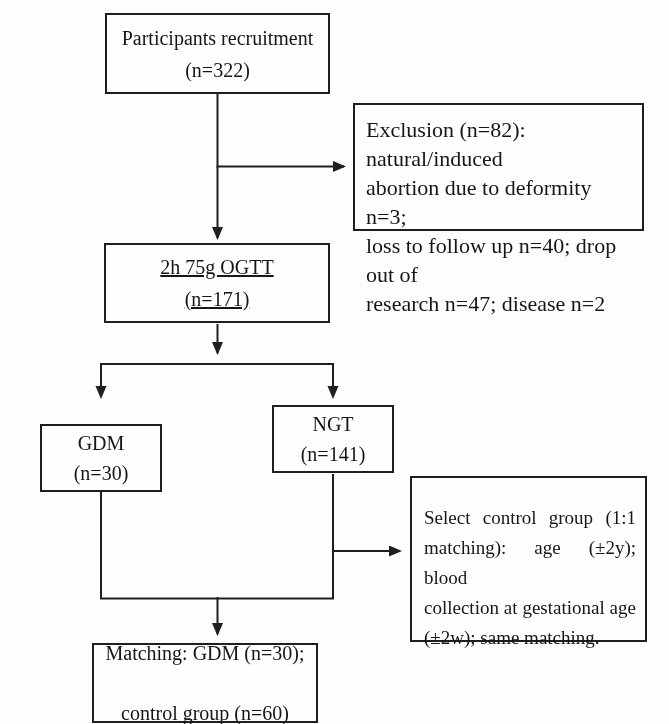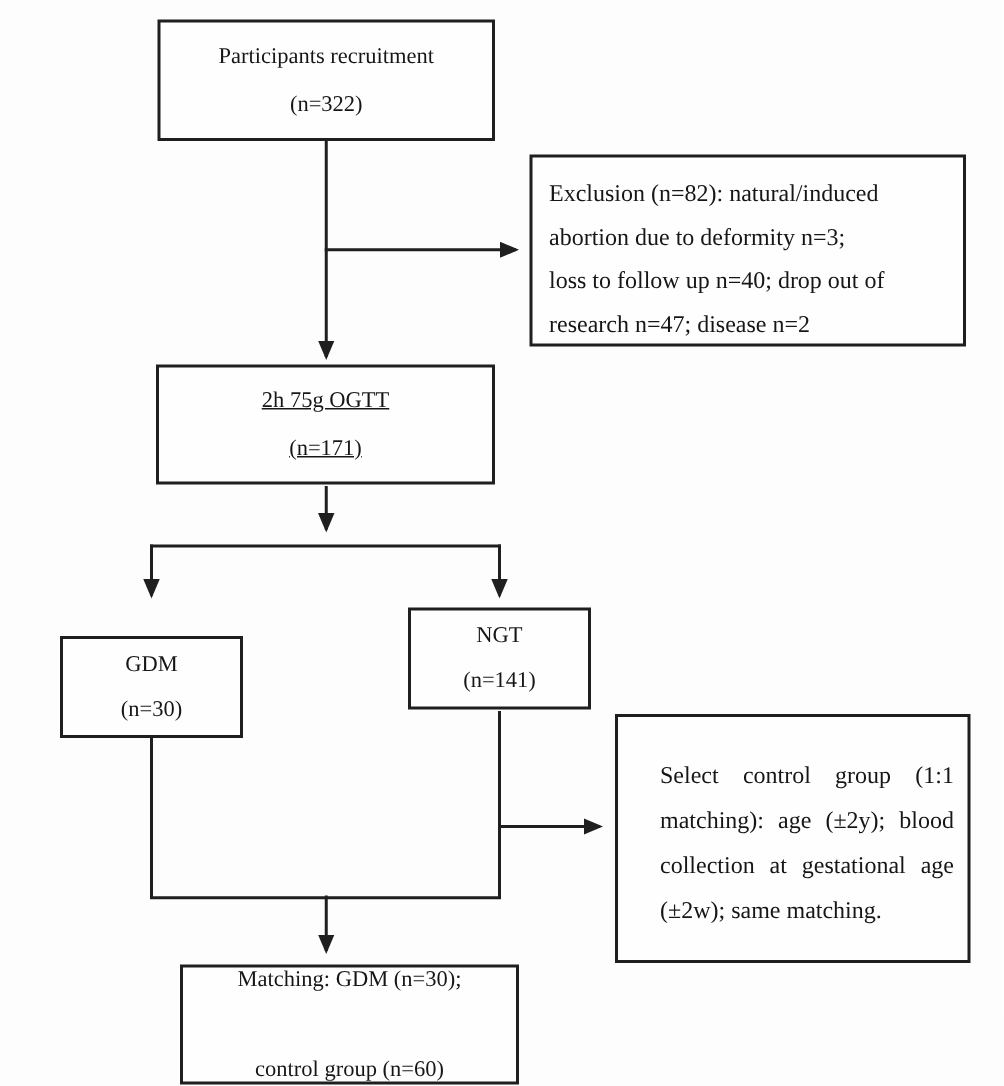--- a/index.html
+++ b/index.html
@@ -12,39 +12,39 @@
     color: #161616;
     overflow: hidden;
   }
   .wires { position:absolute; left:0; top:0; width:669px; height:724px; }
   .wires line { stroke:#1f1f1f; stroke-width:2; }
   .node {
     position: absolute;
     box-sizing: border-box;
     background: #fefefe;
     border: 2px solid #1f1f1f;
-    font-size: 15px;
+    font-size: 20px;
   }
   .node.centered {
     display: flex;
     flex-direction: column;
     justify-content: center;
     align-items: center;
     text-align: center;
   }
   .node.para { text-align: left; }
   .node.para .ln { display: block; }
   .jline { text-align: justify; text-align-last: justify; }
   #recruitment { left:105px; top:13px;  width:225px; height:81px;  line-height:32px; }
-  #exclusion   { left:353px; top:103px; width:291px; height:128px; line-height:29px; padding:10px 10px 0 11px; font-size:16px; }
+  #exclusion   { left:353px; top:103px; width:291px; height:128px; line-height:29px; padding:10px 10px 0 11px; font-size:22px; }
   #ogtt        { left:104px; top:243px; width:226px; height:80px;  line-height:32px;text-decoration:underline; }
   #gdm         { left:40px;  top:424px; width:122px; height:68px;  line-height:30px; }
   #ngt         { left:272px; top:405px; width:122px; height:68px;  line-height:30px;text-align:center; }
-  #select      { left:410px; top:476px; width:237px; height:166px; line-height:30px; padding:25px 9px 0 28px; font-size:16px; }
-  #matching    { left:120px; top:643px; width:226px; height:80px;  line-height:32px;gap:28px; }
+  #select      { left:410px; top:476px; width:237px; height:166px; line-height:30px; padding:25px 9px 0 12px; font-size:19px; }
+  #matching    { left:92px; top:643px; width:226px; height:80px;  line-height:32px;gap:28px; }
 </style>
 </head>
 <body>
 
 <div class="stage">
 
   <svg class="wires" xmlns="http://www.w3.org/2000/svg">
     <defs>
       <marker id="arrow" markerUnits="userSpaceOnUse" markerWidth="14" markerHeight="12" refX="11" refY="5.5" orient="auto">
         <path d="M0,0 L13,5.5 L0,11 Z" fill="#1f1f1f"></path>

